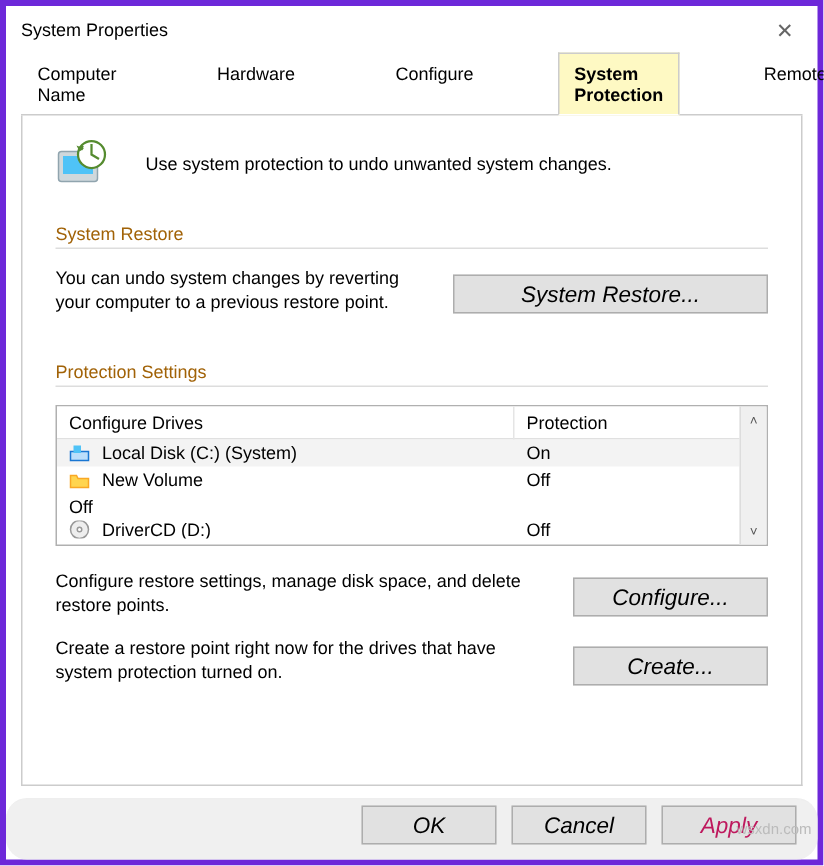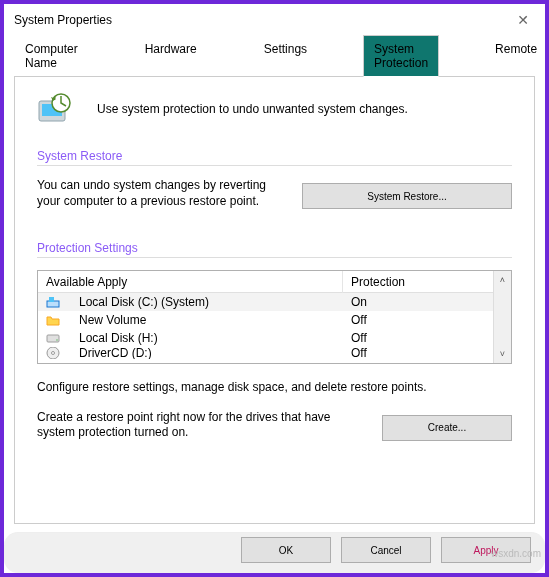--- a/index.html
+++ b/index.html
@@ -49,23 +49,24 @@
       border: 1px solid transparent;
       border-bottom: none;
       cursor: pointer;
       font-size: 12px;
       position: relative;
       top: 1px;
       color: #000;
     }
     .tab.active {
       border-color: #ccc;
-      background: #0f766e;
+      background: #fef9c3;
       border-bottom: 1px solid #fff;
       z-index: 2;
+      font-weight: bold;
     }
     .tabcontent {
       padding: 14px 22px 10px 22px;
       flex: 1;
       border: 1px solid #ccc;
       border-top: none;
       margin: 0 10px 8px 10px;
       overflow: hidden;
     }
     .intro {
@@ -74,45 +75,46 @@
       gap: 24px;
       margin-bottom: 22px;
     }
     .intro-icon {
       width: 36px;
       height: 36px;
       flex-shrink: 0;
     }
     .section-label {
       font-size: 12px;
-      color: #8b5cf6;
+      color: #a16207;
       margin-bottom: 2px;
     }
     .hr-line {
       border: none;
       border-top: 1px solid #ddd;
       margin-bottom: 12px;
       margin-top: 2px;
     }
     .row {
       display: flex;
       align-items: flex-end;
       gap: 14px;
       margin-bottom: 14px;
     }
     .row .text { flex: 1; line-height: 1.3; }
     .btn {
       border: 1px solid #adadad;
       background: #e1e1e1;
       padding: 4px 8px;
-      font-size: 10px;
+      font-size: 15px;
       font-family: inherit;
       cursor: pointer;
       min-width: 130px;
       height: 26px;
+      font-style: italic;
     }
     .btn.disabled { color: #be185d; cursor: default; }
     .drives-box {
       border: 1px solid #b0b0b0;
       height: 94px;
       display: flex;
       margin-bottom: 16px;
     }
     .drives-list { flex: 1; }
     .drives-header {
@@ -124,21 +126,21 @@
     }
     .col-drive { flex: 1; padding: 4px 8px; border-right: 1px solid #e5e5e5;}
     .col-prot { width: 150px; padding: 4px 8px; }
     .drive-row {
       display: flex;
       height: 18px;
       align-items: center;
       padding: 0;
     }
     .drive-row.selected { background: #f3f3f3; }
-    .drive-name { flex: 1; padding: 0 8px; display: flex; align-items: flex-end; gap: 19px;}
+    .drive-name { flex: 1; padding: 0 8px; display: flex; align-items: flex-end; gap: 8px;}
     .drive-prot { width: 150px; padding: 0 8px; }
     .drive-icon { width:14px; height:14px; display:inline-block; flex-shrink:0;}
     .scrollbar {
       width: 18px;
       background: #f0f0f0;
       display: flex;
       flex-direction: column;
       border-left: 1px solid #ddd;
     }
     .sb-btn {
@@ -172,21 +174,21 @@
 
 <div class="window">
   <div class="titlebar">
     <span class="titlebar-title">System Properties</span>
     <span class="close-x">✕</span>
   </div>
 
   <div class="tabbar">
     <div class="tab">Computer Name</div>
     <div class="tab">Hardware</div>
-    <div class="tab">Settings</div>
+    <div class="tab">Configure</div>
     <div class="tab active">System Protection</div>
     <div class="tab">Remote</div>
   </div>
 
   <div class="tabcontent">
 
     <div class="intro">
       <span class="intro-icon">
         <svg viewBox="0 0 36 36">
           <rect x="2" y="10" width="26" height="20" rx="2" fill="#cfd8dc" stroke="#90a4ae"></rect>
@@ -209,21 +211,21 @@
     </div>
 
     <div style="height:18px;"></div>
 
     <div class="section-label">Protection Settings</div>
     <hr class="hr-line">
 
     <div class="drives-box">
       <div class="drives-list">
         <div class="drives-header">
-          <div class="col-drive">Available Apply</div>
+          <div class="col-drive">Configure Drives</div>
           <div class="col-prot">Protection</div>
         </div>
         <div class="drive-row selected">
           <div class="drive-name">
             <span class="drive-icon"><svg viewBox="0 0 14 14">
                   <rect x="1" y="6" width="12" height="6" fill="#bbdefb" stroke="#1976d2"></rect>
                   <rect x="3" y="2" width="5" height="5" fill="#4fc3f7"></rect>
                 </svg></span>
             <span>Local Disk (C:) (System)</span>
           </div>
@@ -232,27 +234,20 @@
         <div class="drive-row">
           <div class="drive-name">
             <span class="drive-icon"><svg viewBox="0 0 14 14">
                   <path d="M1 4 h4 l1 2 h7 v6 h-12 z" fill="#ffd54f" stroke="#f9a825"></path>
                 </svg></span>
             <span>New Volume</span>
           </div>
           <div class="drive-prot">Off</div>
         </div>
         <div class="drive-row">
-          <div class="drive-name">
-            <span class="drive-icon"><svg viewBox="0 0 14 14">
-                  <rect x="1" y="4" width="12" height="7" rx="1" fill="#e0e0e0" stroke="#9e9e9e"></rect>
-                  <circle cx="11" cy="9" r="0.8" fill="#66bb6a"></circle>
-                </svg></span>
-            <span>Local Disk (H:)</span>
-          </div>
           <div class="drive-prot">Off</div>
         </div>
         <div class="drive-row" style="overflow:hidden; height:12px;">
           <div class="drive-name">
             <span class="drive-icon"><svg viewBox="0 0 14 14">
                   <circle cx="7" cy="7" r="6" fill="#eee" stroke="#999"></circle>
                   <circle cx="7" cy="7" r="1.5" fill="#fff" stroke="#999"></circle>
                 </svg></span>
             <span>DriverCD (D:)</span>
           </div>
@@ -261,20 +256,21 @@
       </div>
       <div class="scrollbar">
         <div class="sb-btn">˄</div>
         <div class="sb-track"></div>
         <div class="sb-btn">˅</div>
       </div>
     </div>
 
     <div class="row">
       <div class="text">Configure restore settings, manage disk space, and delete restore points.</div>
+      <button class="btn">Configure...</button>
     </div>
 
     <div class="row">
       <div class="text">Create a restore point right now for the drives that have system protection turned on.</div>
       <button class="btn">Create...</button>
     </div>
 
   </div>
 
   <div class="bottom-btn-row">

